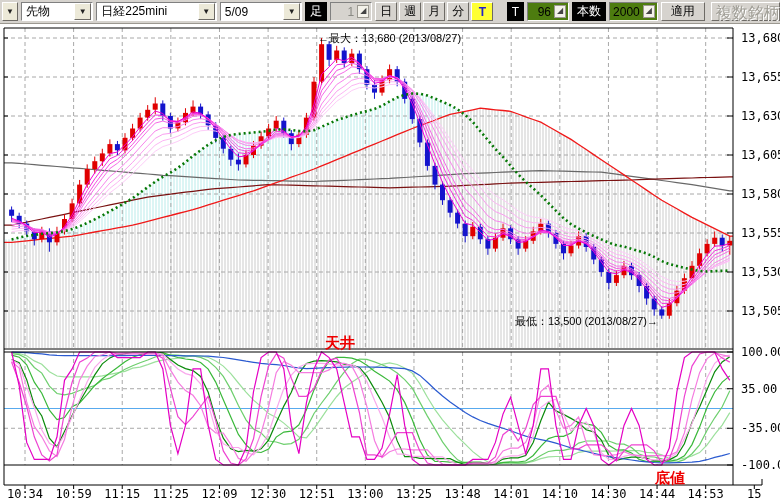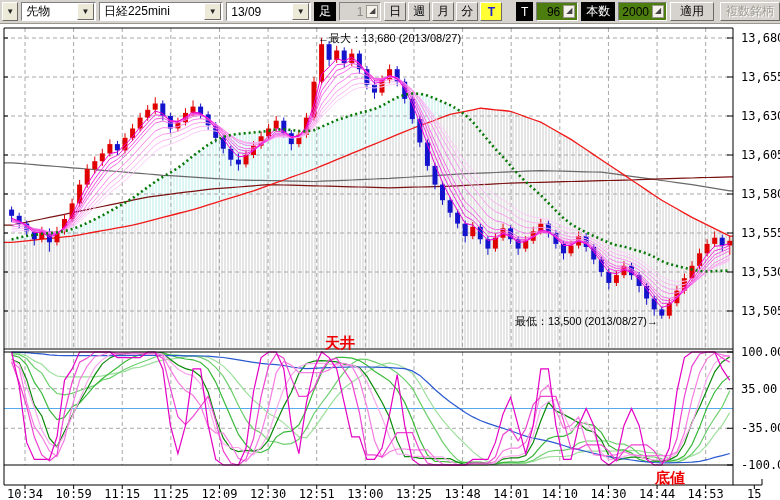--- a/index.html
+++ b/index.html
@@ -25,21 +25,21 @@
   .spin .num{min-width:20px;text-align:right;color:#000;}
   .spin.dis{background:#d6d3ce;}
   .spin.dis .num{color:#8a8a84;}
   .spinicon{font-size:8px;color:#444;margin:0 2px 0 3px;background:#f4f2ea;
         border:1px solid #9b9890;line-height:9px;width:10px;height:11px;text-align:center;}
   .tbtn{height:19px;min-width:22px;background:#d6d3ce;border:1px solid;
         border-color:#fff #6d6a65 #6d6a65 #fff;color:#000;padding:0 3px;font-size:12px;}
   .tbtn.active{background:#ffff33;color:#2222cc;font-weight:bold;}
   .apply{min-width:44px;}
   .dis-btn{height:19px;background:#d6d3ce;border:1px solid;border-color:#fff #6d6a65 #6d6a65 #fff;
-        color:#a09e96;text-shadow:1px 1px 0 #fff;min-width:60px;padding:0 4px;font-size:12px;}
+        color:#a09e96;text-shadow:1px 1px 0 #fff;min-width:60px;padding:0 4px;font-size:16px;}
   .gap{width:8px;}
   
   #chartwrap{position:absolute;left:0;top:24px;width:780px;height:476px;background:#fff;}
   svg text{font-family:"DejaVu Sans Mono","Liberation Mono",monospace;}
   svg text.jp{font-family:"Liberation Sans","DejaVu Sans",sans-serif;}
 </style>
 </head>
 <body>
 
 <div class="toolbar">
@@ -48,21 +48,21 @@
   </button>
   <div class="combo" style="width:78px">
     <span class="val">先物</span>
     <span class="cbtn">▼</span>
   </div>
   <div class="combo" style="width:130px">
     <span class="val">日経225mini</span>
     <span class="cbtn">▼</span>
   </div>
   <div class="combo" style="width:89px">
-    <span class="val">13/09</span>
+    <span class="val">5/09</span>
     <span class="cbtn">▼</span>
   </div>
   <span class="blk">足</span>
   <div class="spin dis">
     <span class="num">1</span>
     <span class="spinicon">◢</span>
   </div>
   <span id="period-buttons" style="display:inline-flex;gap:2px;">
       <button class="tbtn">日</button>
       <button class="tbtn">週</button>

